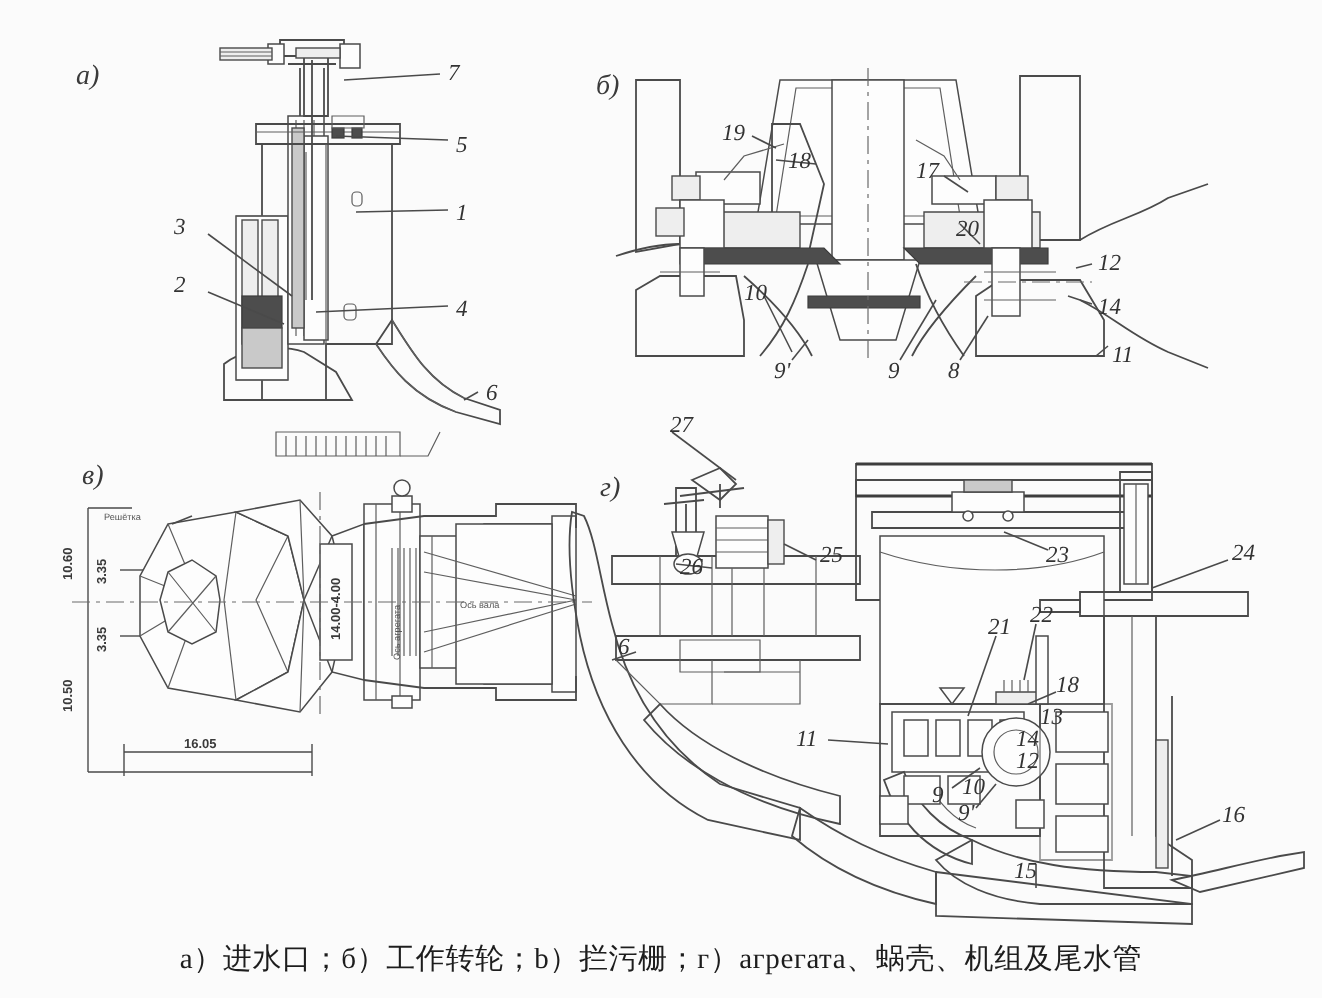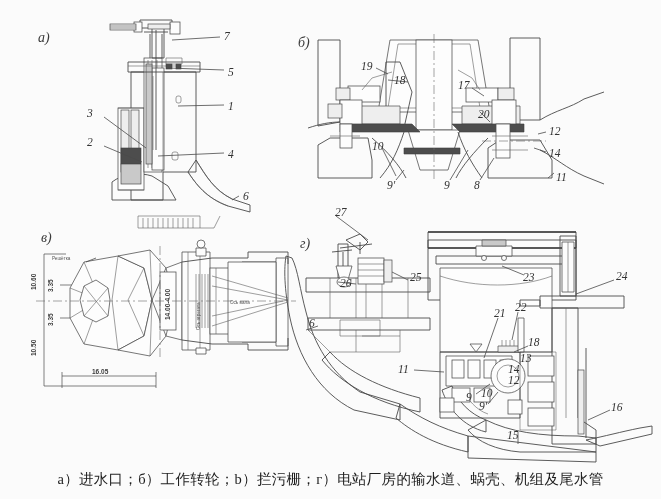--- a/index.html
+++ b/index.html
@@ -494,13 +494,13 @@
     <text class="callout" x="508" y="384">12</text>
     <text class="callout" x="466" y="401">9</text>
     <text class="callout" x="481" y="397">10</text>
     <text class="callout" x="479" y="410">9'</text>
     <text class="callout" x="507" y="439">15</text>
     <text class="callout" x="611" y="411">16</text>
   </g>
 </svg>
 </div>
 
-<div id="caption">a）进水口；б）工作转轮；b）拦污栅；г）电站厂房的输水道、蜗壳、机组及尾水管</div>
+<div id="caption">a）进水口；б）工作转轮；b）拦污栅；г）агрегата、蜗壳、机组及尾水管</div>
 
 </body></html>

